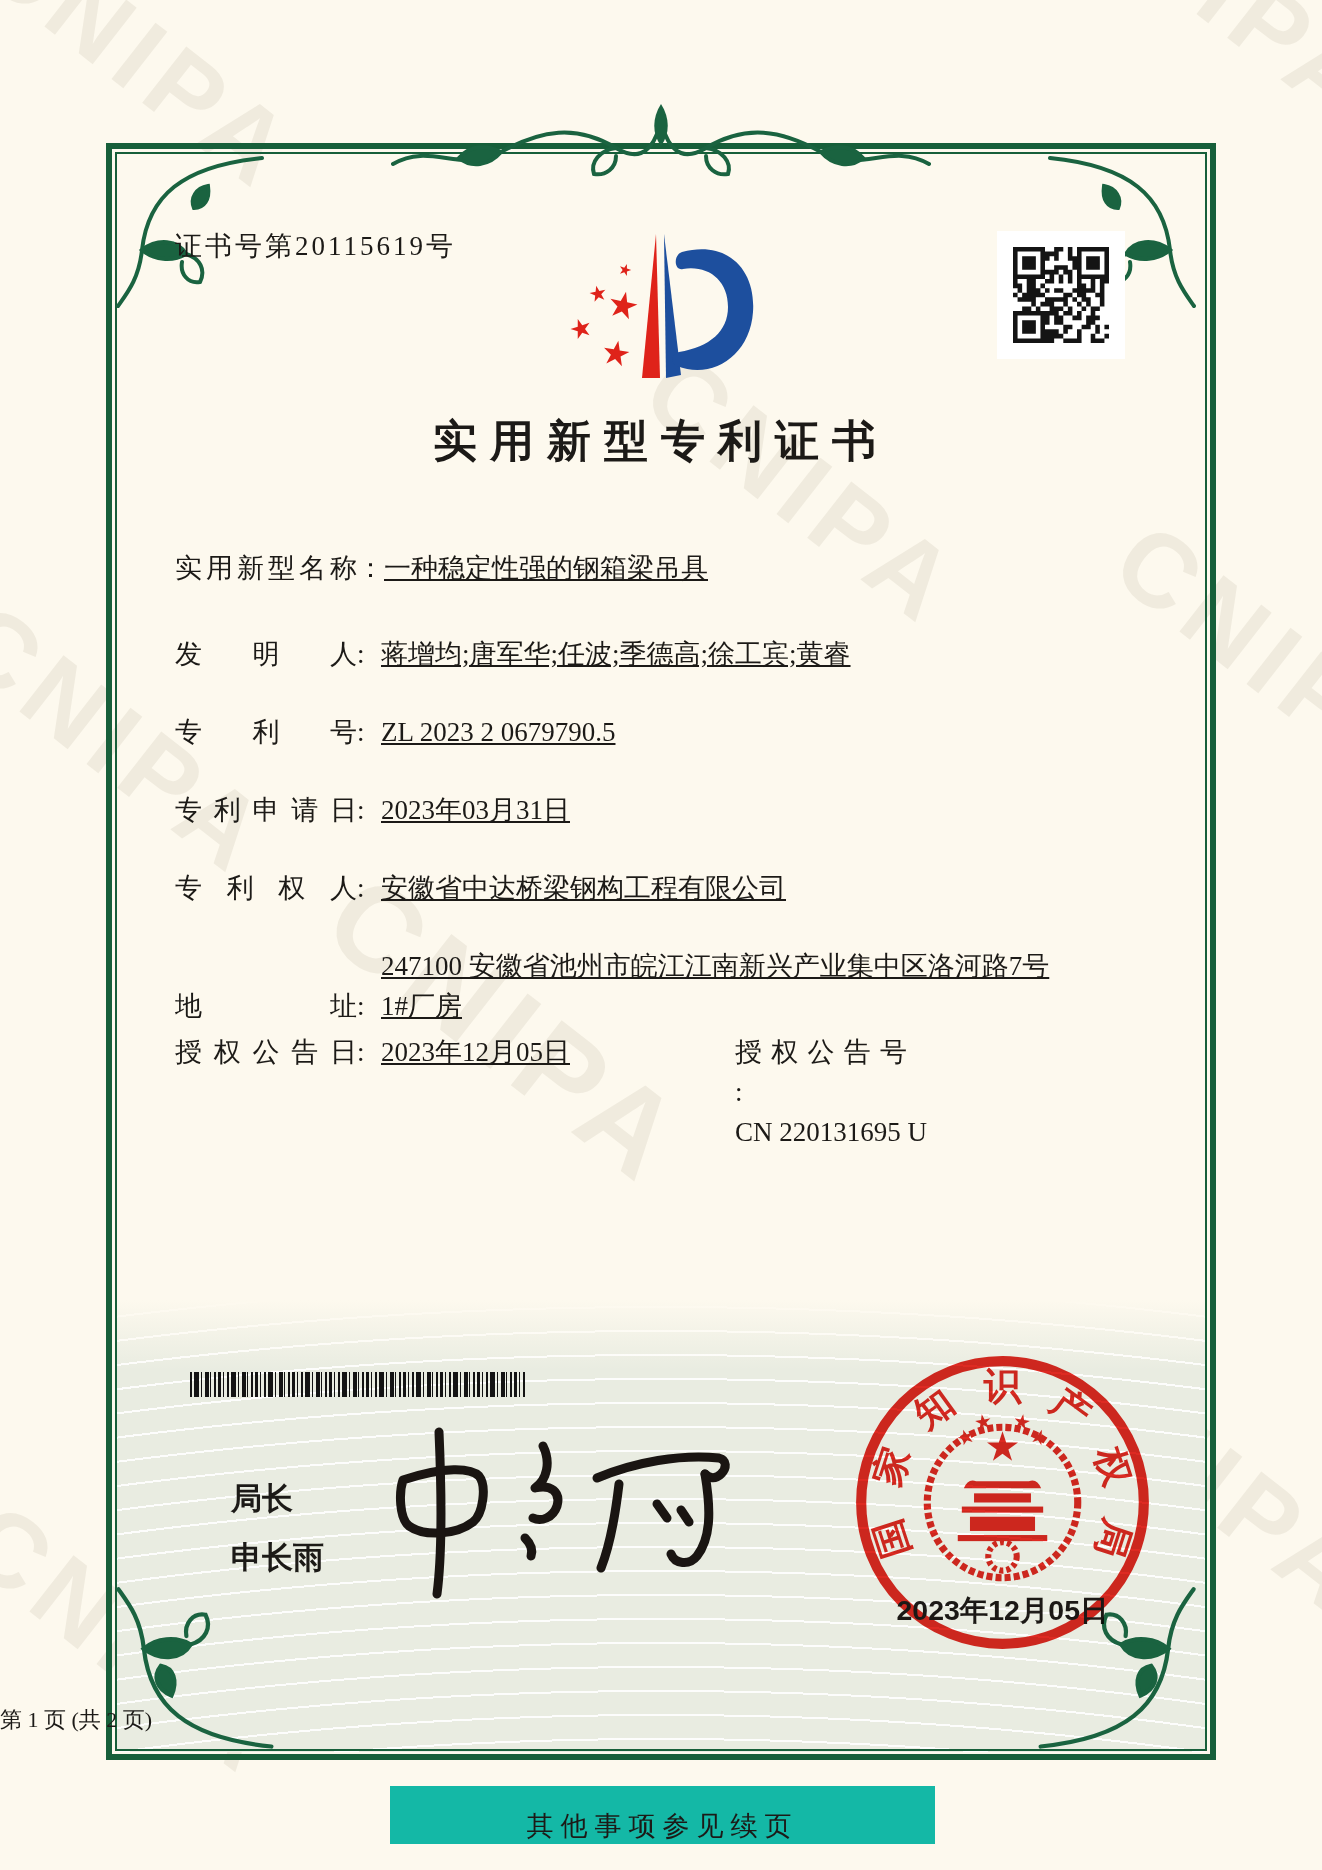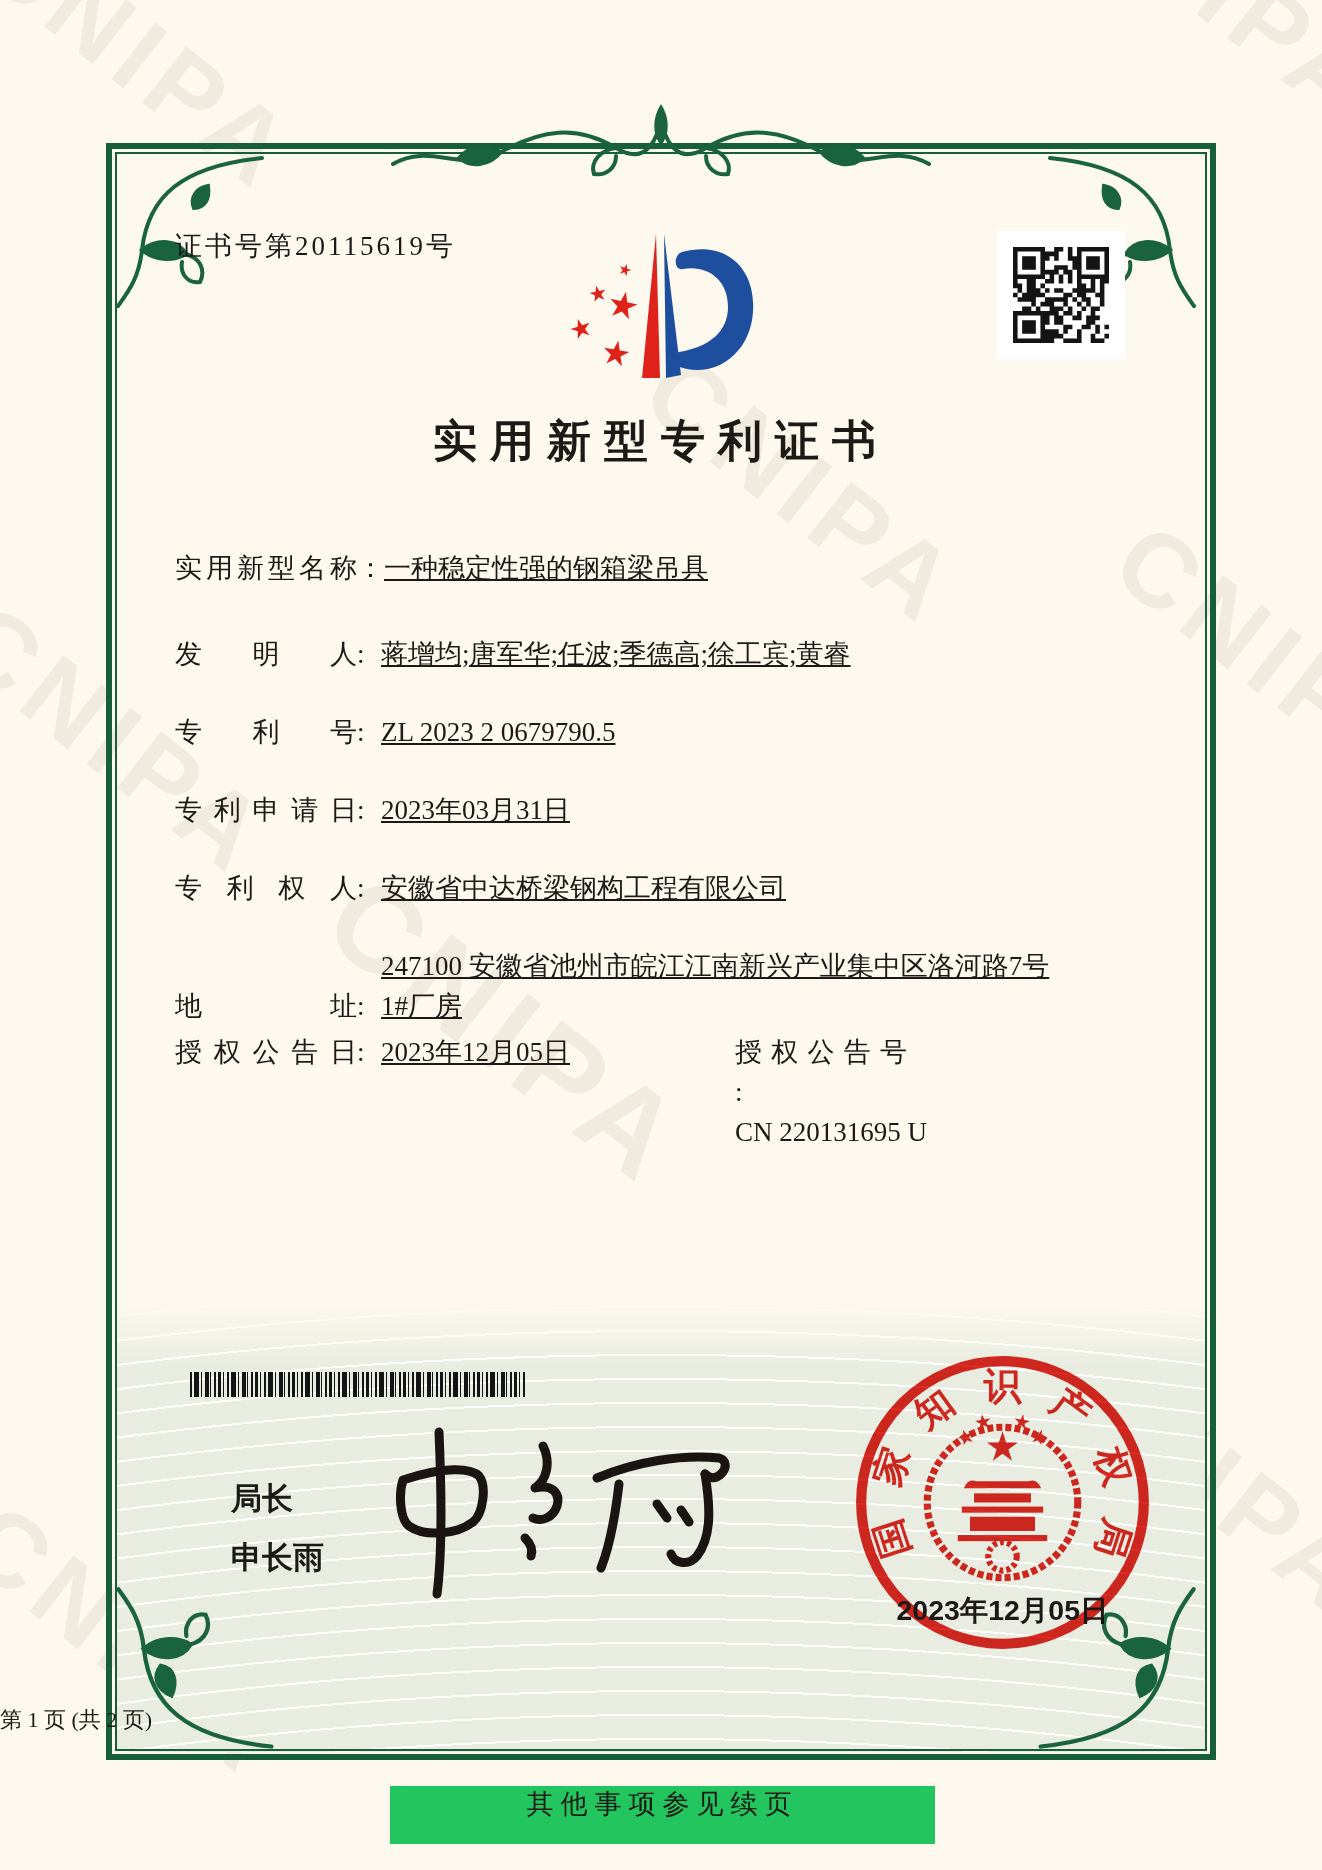--- a/index.html
+++ b/index.html
@@ -67,22 +67,22 @@
   .signer{position:absolute;left:190px;top:1478px;z-index:3;
           font-family:"Liberation Sans","DejaVu Sans",sans-serif;font-weight:700;font-size:31px;margin-left:41px;}
   .signer div{margin-bottom:17px;}
   .signature{position:absolute;left:375px;top:1418px;z-index:3;}
   .seal{position:absolute;left:850px;top:1350px;width:305px;height:305px;z-index:4;
         mix-blend-mode:multiply;opacity:.97;}
 
   
   .page-num{position:absolute;left:0;top:1705px;width:1322px;
             font-size:22px;z-index:3;}
-  .note-strip{position:absolute;left:390px;top:1786px;width:545px;height:58px;background:#22c55e;
-            z-index:3;display:flex;align-items:flex-start;justify-content:center;}
+  .note-strip{position:absolute;left:390px;top:1786px;width:545px;height:58px;background:#14b8a6;
+            z-index:3;display:flex;align-items:flex-end;justify-content:center;}
   .note-strip span{font-size:27px;letter-spacing:7px;}
 </style>
 </head>
 <body>
 
 <div id="page">
 
   <div class="wm" style="left:-45px;top:-5px">CNIPA</div>
   <div class="wm" style="left:1040px;top:-70px">CNIPA</div>
   <div class="wm" style="left:620px;top:430px">CNIPA</div>

